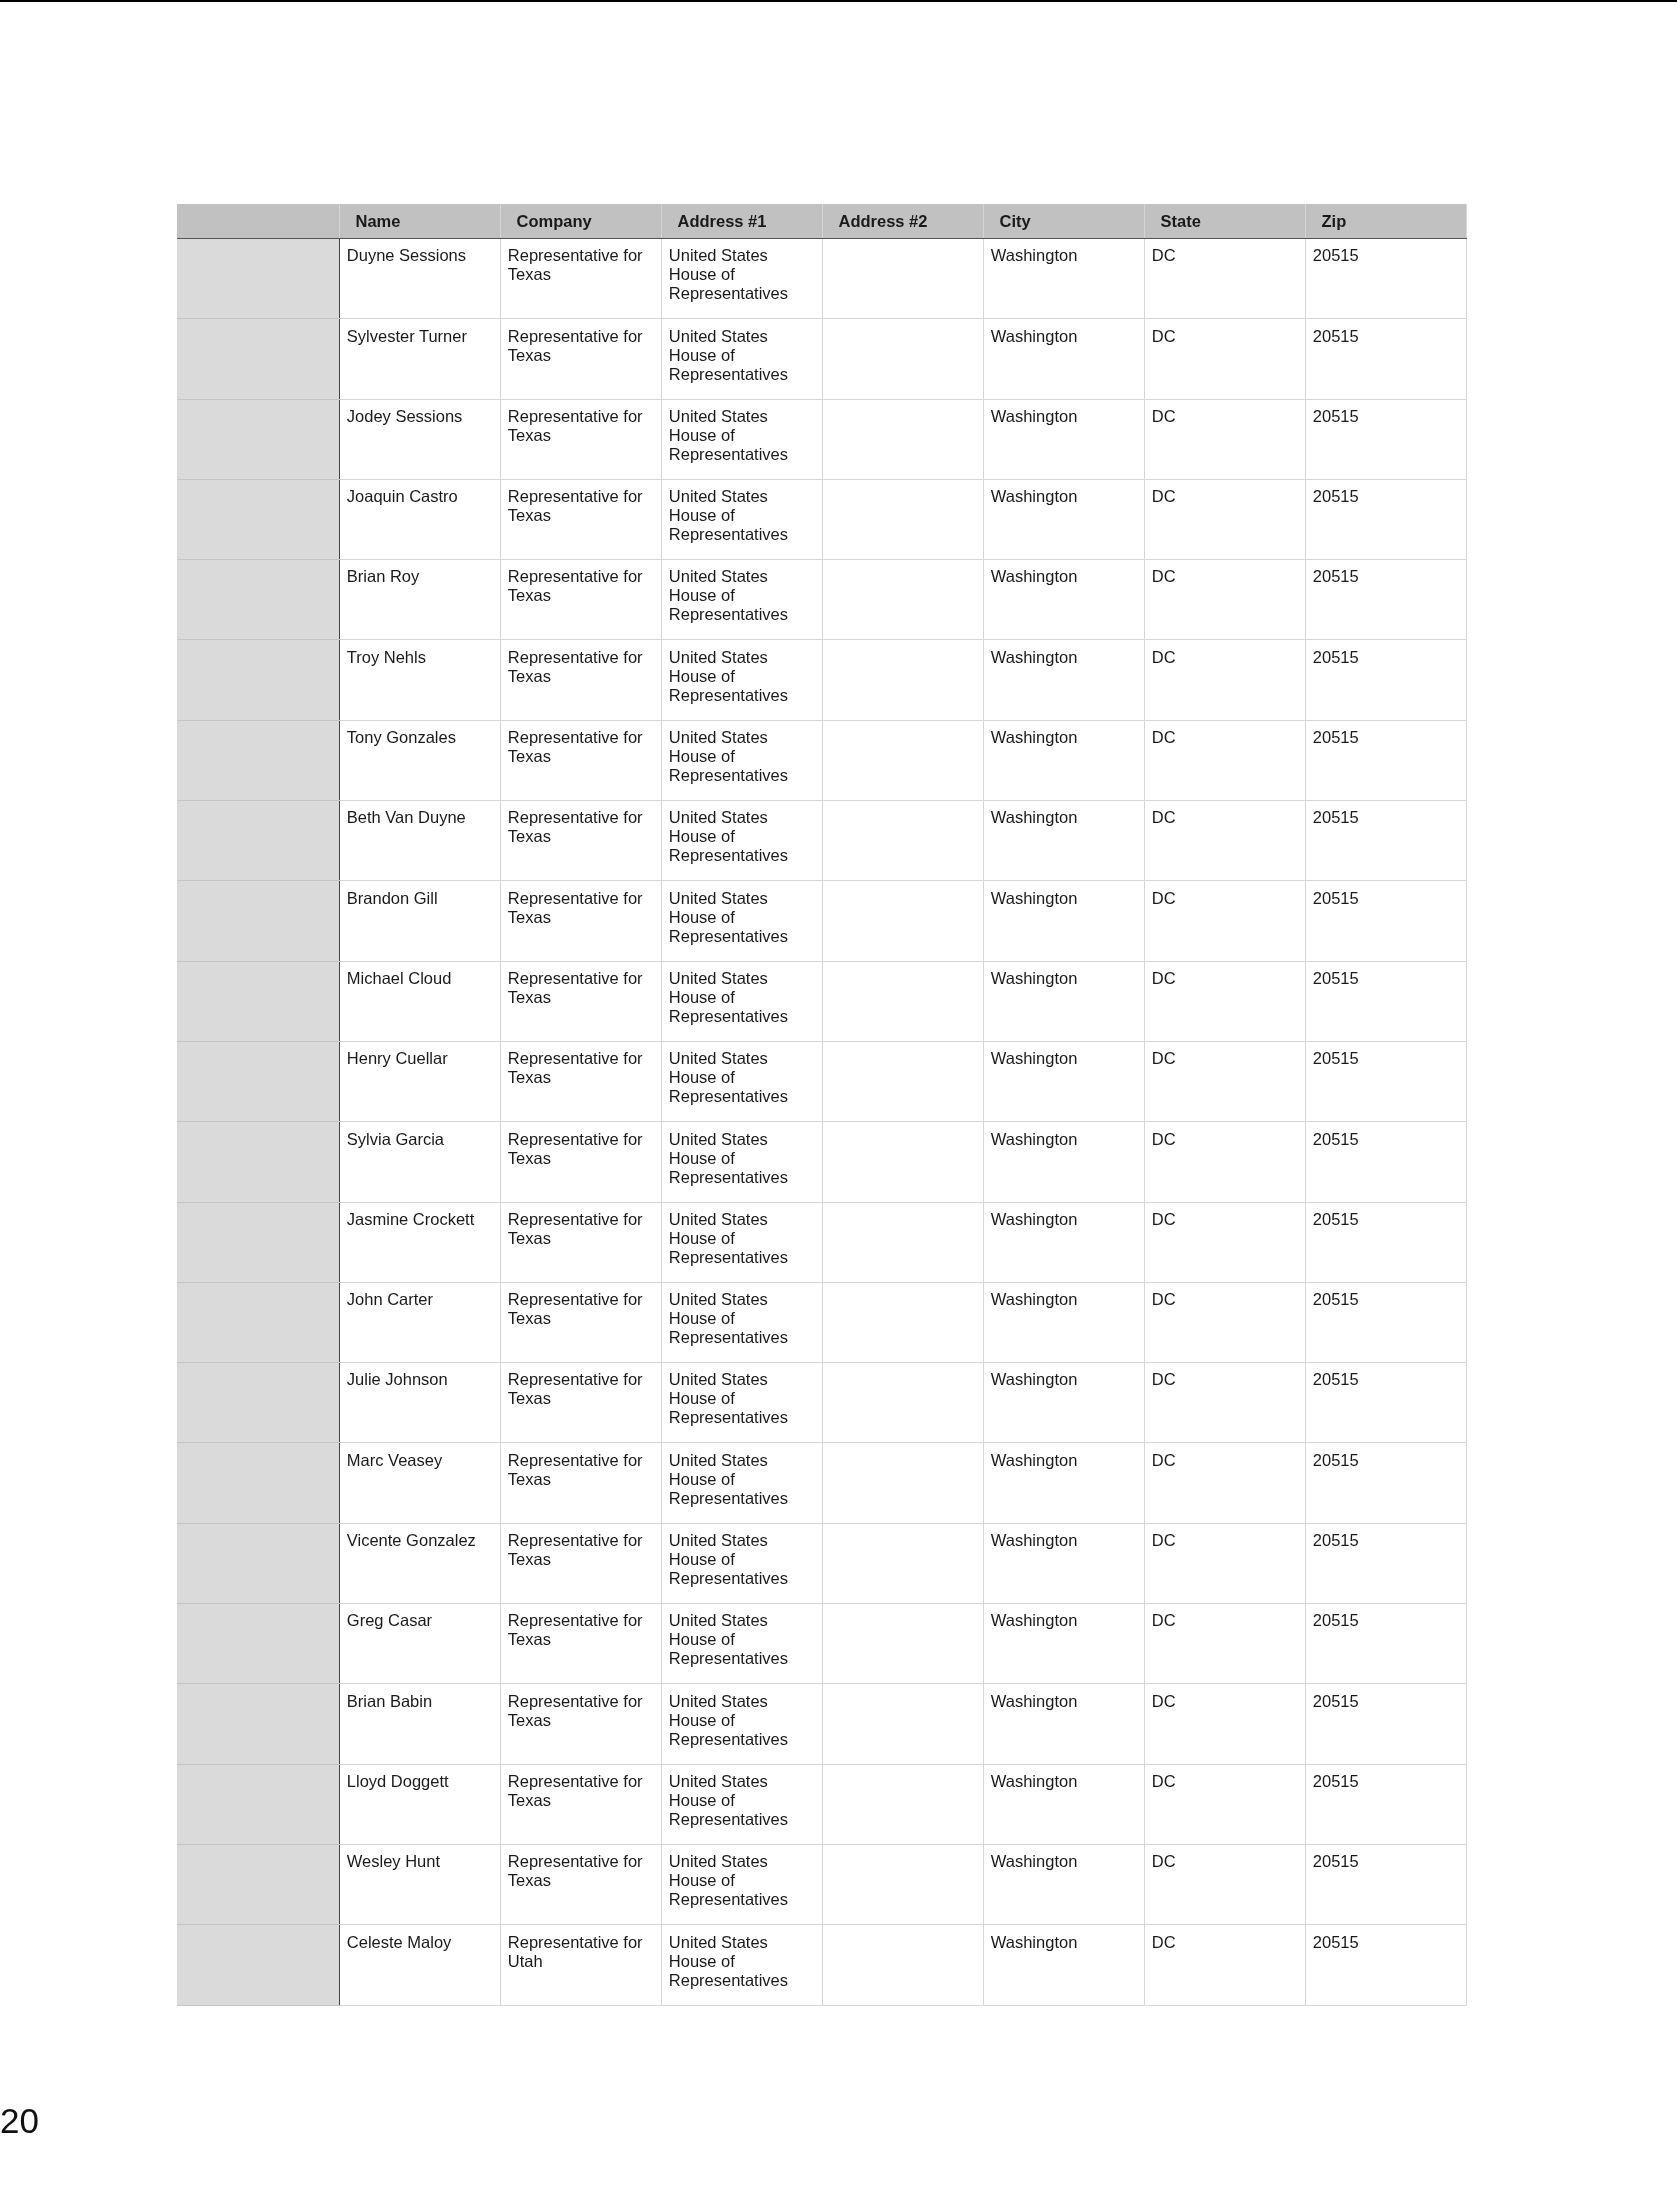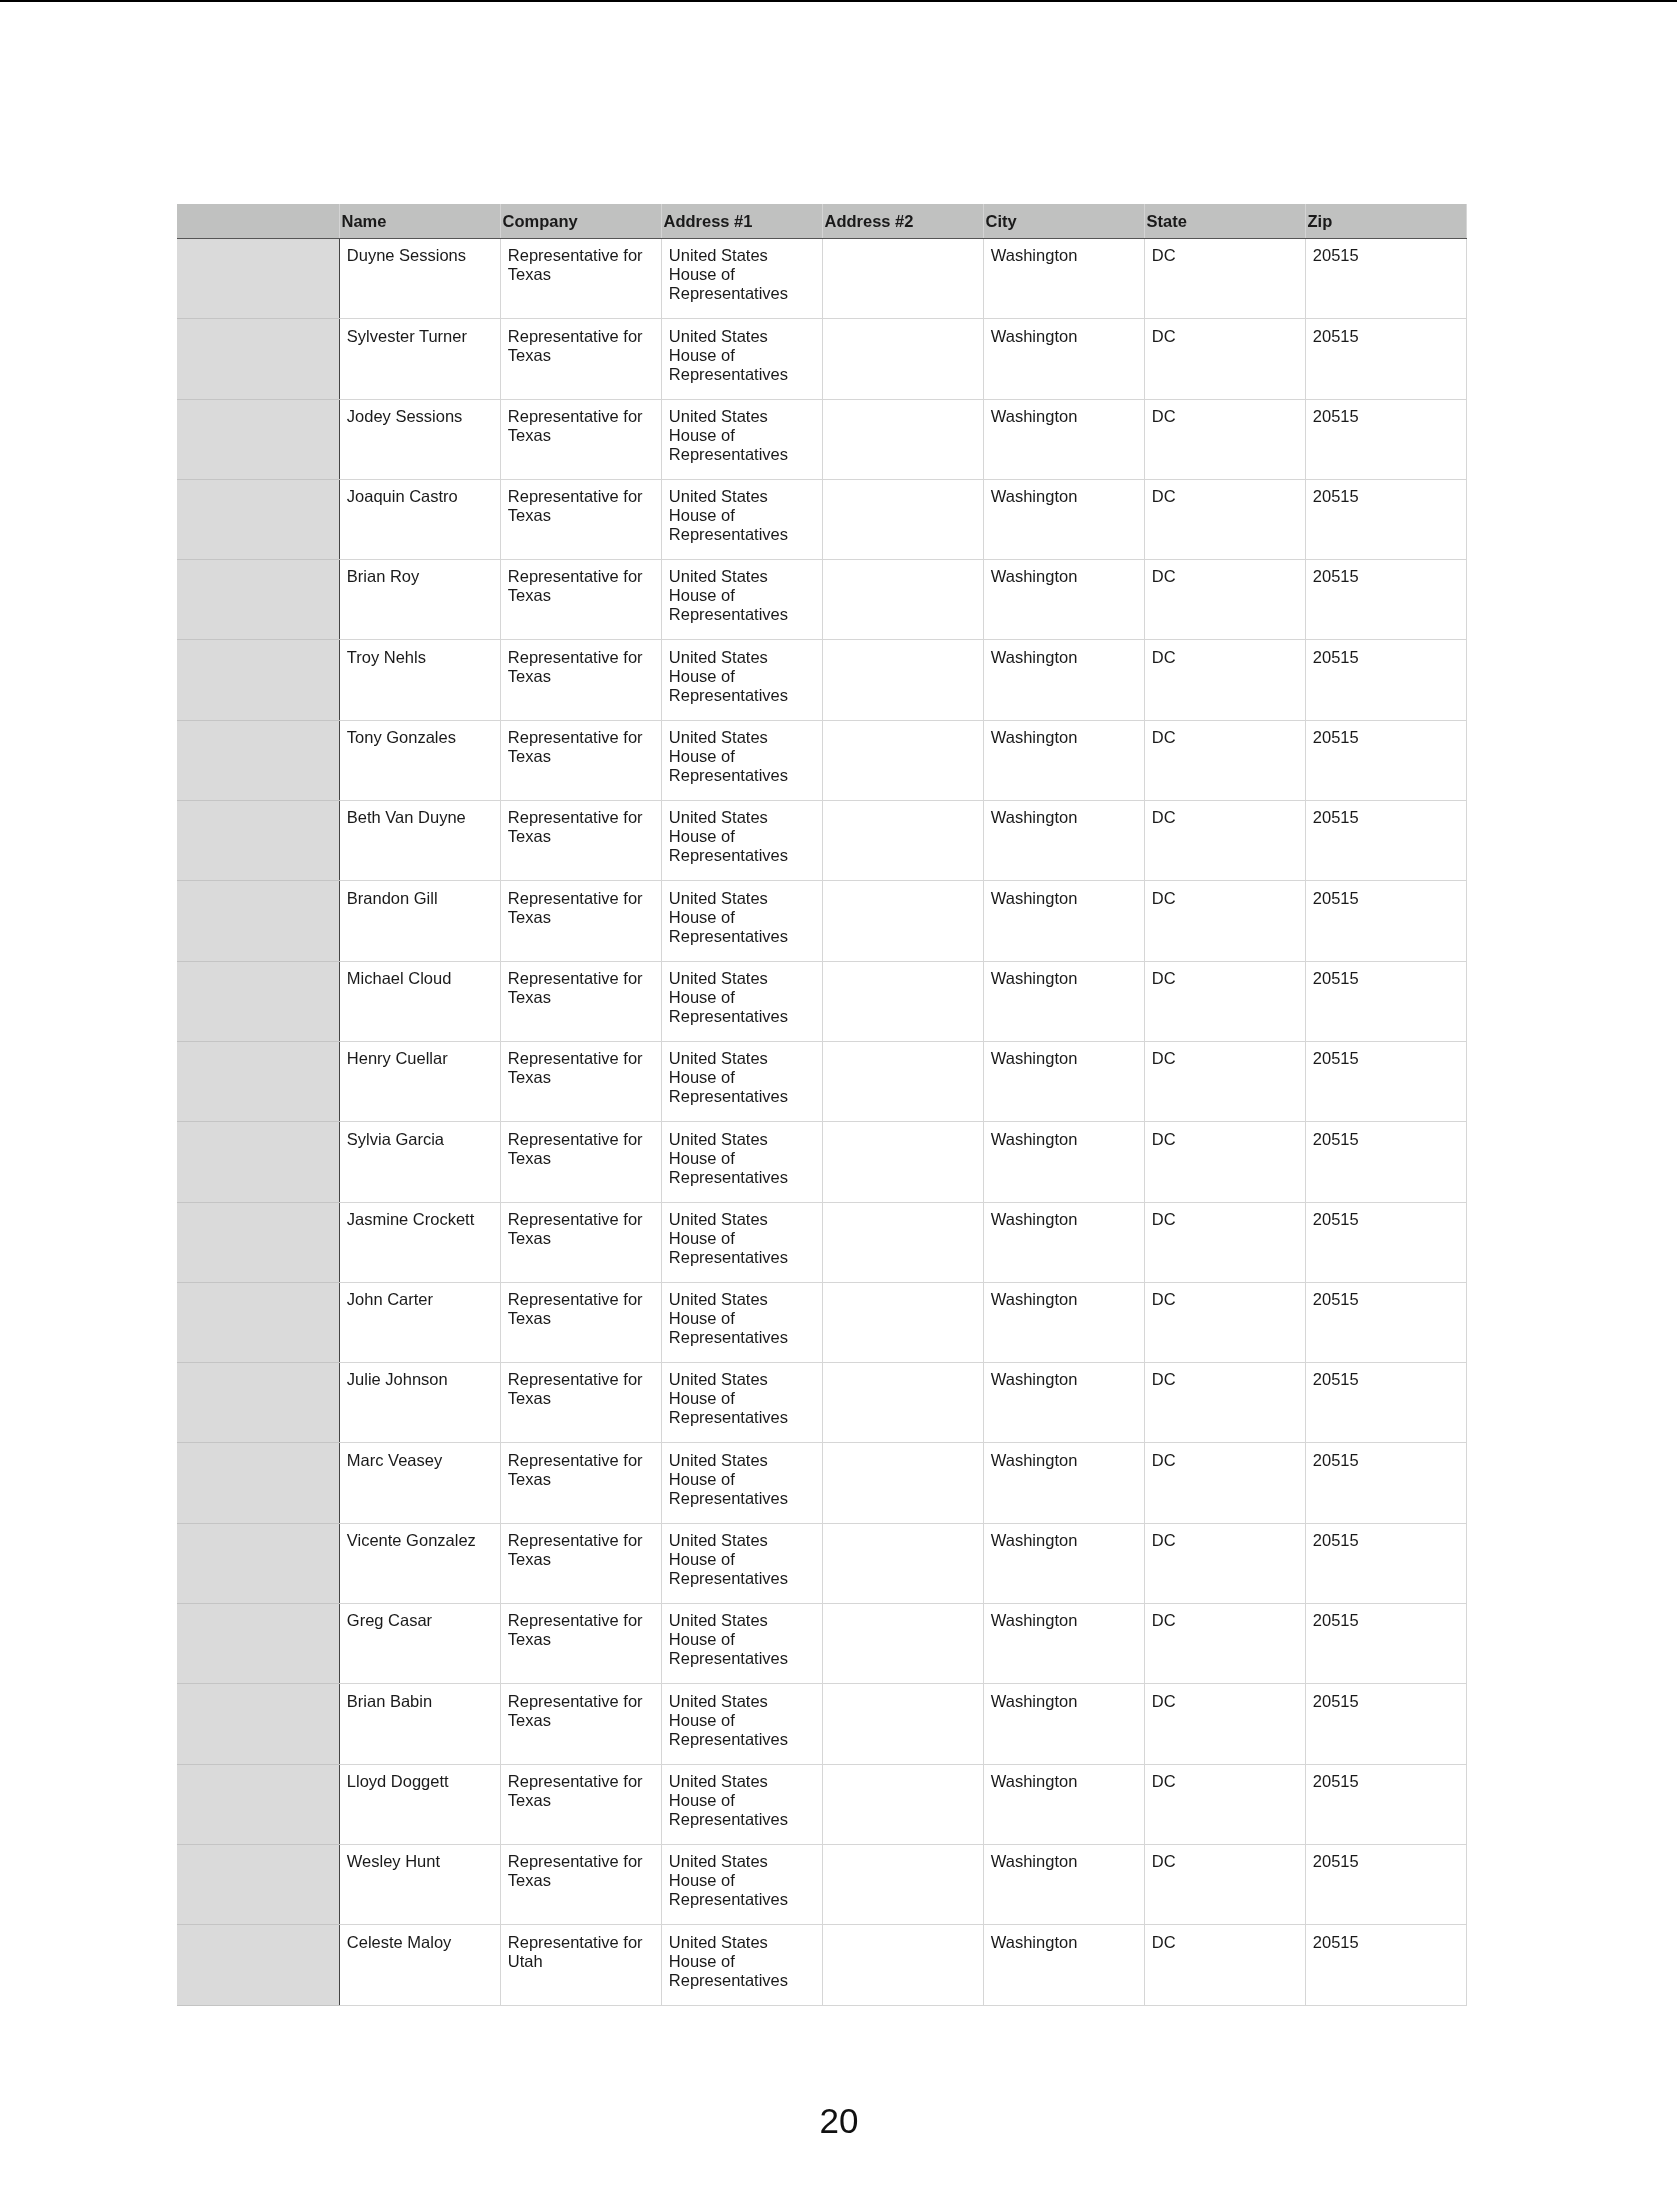--- a/index.html
+++ b/index.html
@@ -6,33 +6,33 @@
     body {
       width: 1678px; height: 2191px; background: #ffffff; position: relative; overflow: hidden;
       font-family: "Liberation Sans", sans-serif; color: #1a1a1a;
     }
     .top-bar { position: absolute; left: 0; top: 0; width: 1678px; height: 1.8px; background: #000; }
     .sheet { position: absolute; left: 177px; top: 204px; width: 1287px; }
     table { border-collapse: collapse; table-layout: fixed; width: 1287px; }
     col.rowhead { width: 162px; }
     col.c { width: 161px; }
     thead th {
-      background: #c0c1c0; height: 34px; padding: 0 0 0 2px; text-align: left;
+      background: #c0c1c0; height: 34px; padding: 0 0 0 16px; text-align: left;
       font-size: 16.5px; font-weight: bold; vertical-align: middle;
       border-left: 0.9px solid #d4d4d4; border-bottom: 1.8px solid #555;
     }
     thead th.rh { border-left: none; }
     tbody td {
       height: 72px; padding: 7.3px 5.5px 0 7.3px; vertical-align: top; font-size: 16.5px; line-height: 19px;
       border-left: 0.9px solid #d6d6d6; border-bottom: 0.9px solid #d6d6d6; background: #fff;
     }
     tbody td.rh { background: #dadada; border-left: none; border-bottom: 0.9px solid #c4c4c4; border-right: 1.8px solid #444; padding: 0; }
     tbody td:last-child, thead th:last-child { border-right: 0.9px solid #d6d6d6; }
     .page-number {
-      position: absolute; left: 0; width: 1678px; top: 2101px; text-align: center;
+      position: absolute; left: 0; width: 1678px; top: 2101px; text-align: left;
       font-size: 35px; color: #111;
     }
   </style>
 </head>
 <body>
 
 <div class="top-bar"></div>
 
 <div class="sheet">
   <table>

